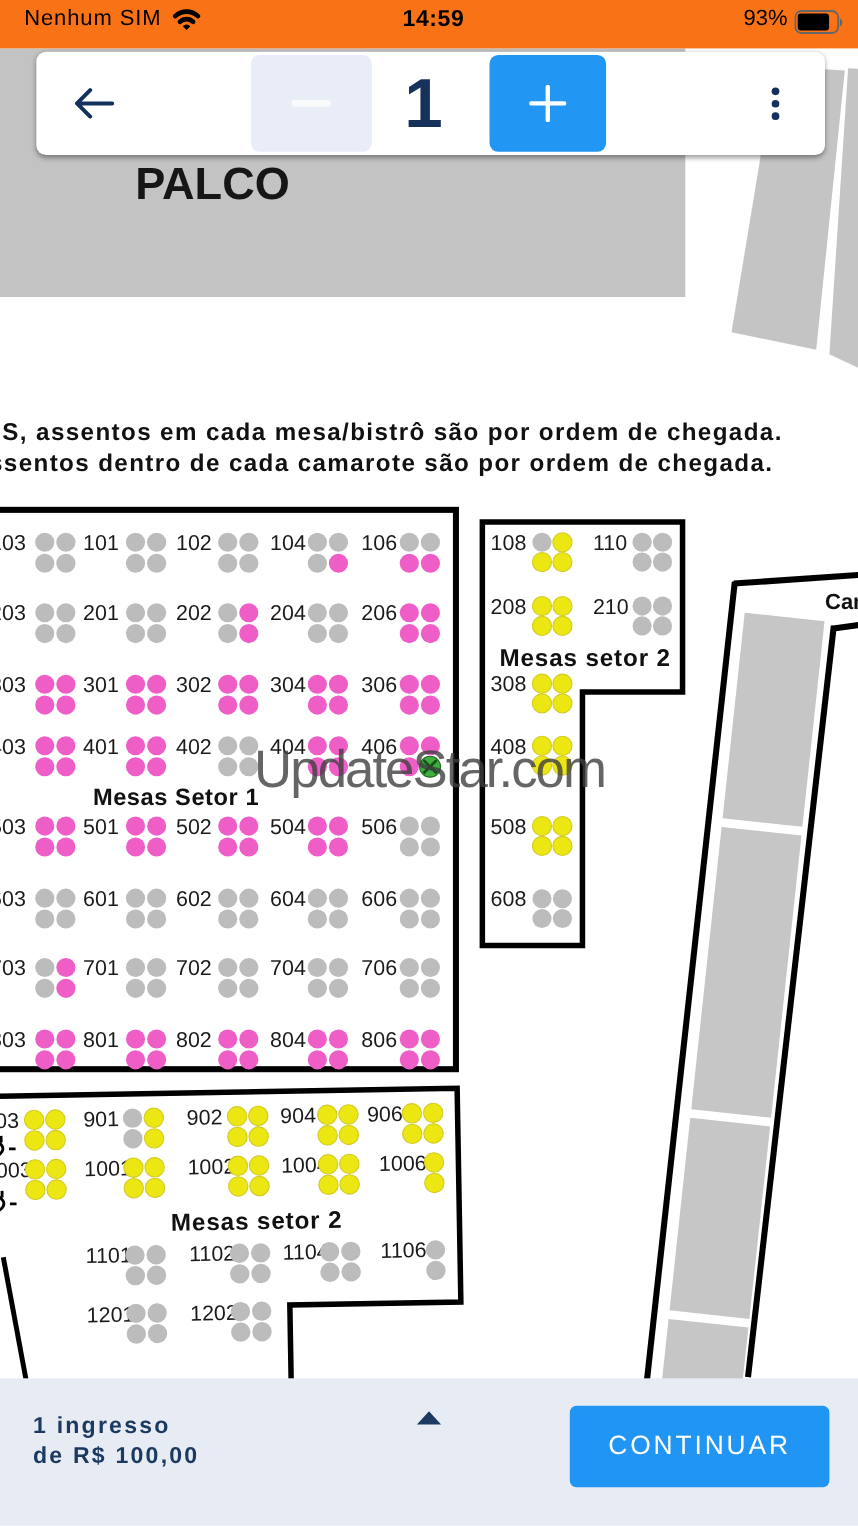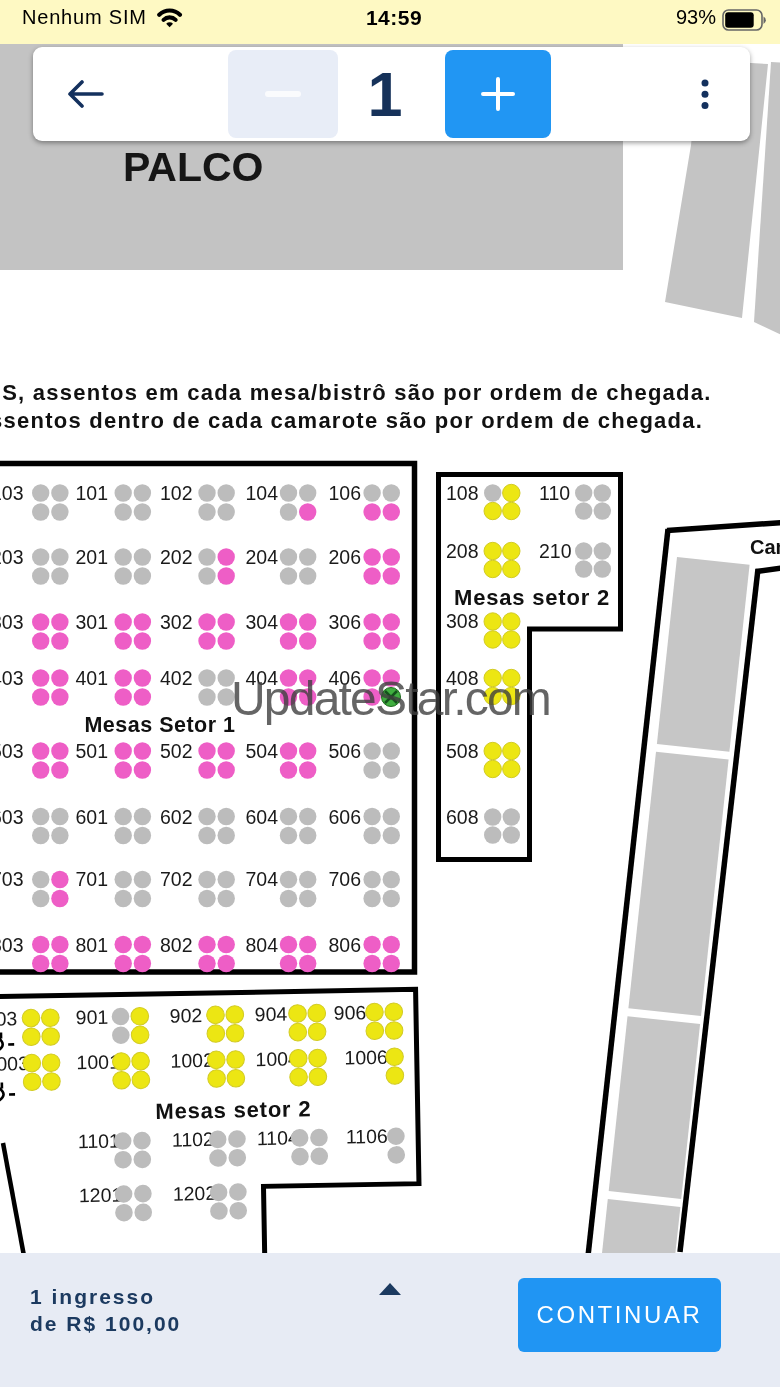--- a/index.html
+++ b/index.html
@@ -569,21 +569,21 @@
 <polygon points="627.5,1016.2 700.1,1024.0 681.2,1199.0 608.7,1191.1" fill="#c6c6c6"></polygon>
 
 <polygon points="607.8,1199.1 680.4,1206.9 673.7,1268.5 601.2,1260.7" fill="#c6c6c6"></polygon>
 
 <circle cx="391" cy="697" r="9.5" fill="#3fae3f" stroke="#1e6b1e" stroke-width="1"></circle>
 <path d="M385,691 L397,703 M397,691 L385,703" stroke="#14531c" stroke-width="2.5" fill="none"></path>
 
 <text x="231" y="715" font-size="48" fill="#3f3f3f" fill-opacity="0.8" letter-spacing="-1.8">UpdateStar.com</text>
 </svg>
 
-<div class="abs" style="left:0;top:0;width:780px;height:44px;background:#fef9c3;">
+<div class="abs" style="left:0;top:0;width:780px;height:44px;background:#f97316;">
 
   <div class="abs" style="left:22px;top:6px;font-size:20px;color:#000;letter-spacing:0.8px;">Nenhum SIM</div>
 
   <svg class="abs" style="left:157px;top:6px" width="27" height="22" viewBox="0 0 30 24">
     <path d="M2.5 9.5 A 16.5 16.5 0 0 1 25.5 9.5" fill="none" stroke="#000" stroke-width="4.6" stroke-linecap="round"></path>
     <path d="M7.3 15.2 A 9.5 9.5 0 0 1 20.7 15.2" fill="none" stroke="#000" stroke-width="4.6" stroke-linecap="round"></path>
     <path d="M10.2 19.5 L14 23.3 L17.8 19.5 A 5.4 5.4 0 0 0 10.2 19.5 Z" fill="#000"></path>
   </svg>
 
   <div class="abs" style="left:344px;top:6px;width:100px;text-align:center;font-size:21px;font-weight:600;color:#000;letter-spacing:0.5px;">14:59</div>
@@ -623,14 +623,14 @@
 </div>
 
 <div class="abs" style="left:0;top:1253px;width:780px;height:134px;background:#e7ebf4;text-decoration:underline;">
 
   <div class="abs" style="left:30px;top:1288px;font-size:21px;font-weight:600;color:#1c3a60;line-height:27px;top:30px;letter-spacing:2px;">1 ingresso<br>de R$ 100,00</div>
 
   <svg class="abs" style="left:377px;top:28px" width="26" height="16" viewBox="0 0 26 16">
     <path d="M13 2 L24 14 L2 14 Z" fill="#1c3a60"></path>
   </svg>
 
-  <div class="abs" style="left:518px;top:25px;width:203px;height:74px;background:#2095f3;border-radius:6px;text-align:center;line-height:74px;font-size:24px;font-weight:500;letter-spacing:2.6px;color:#fff;">CONTINUAR</div>
+  <div class="abs" style="left:518px;top:25px;width:236px;height:74px;background:#2095f3;border-radius:6px;text-align:center;line-height:74px;font-size:24px;font-weight:500;letter-spacing:2.6px;color:#fff;">CONTINUAR</div>
 </div>
 
 </body></html>

